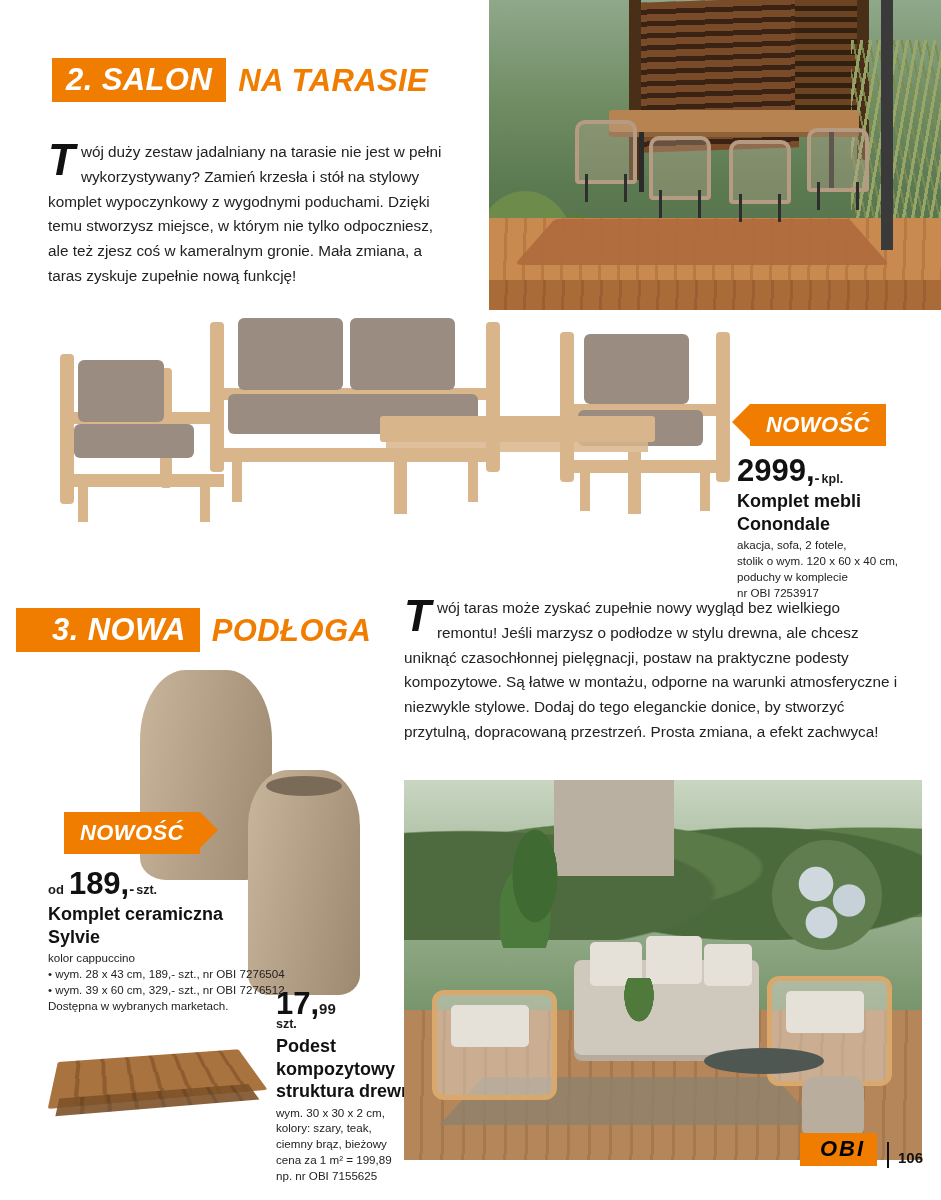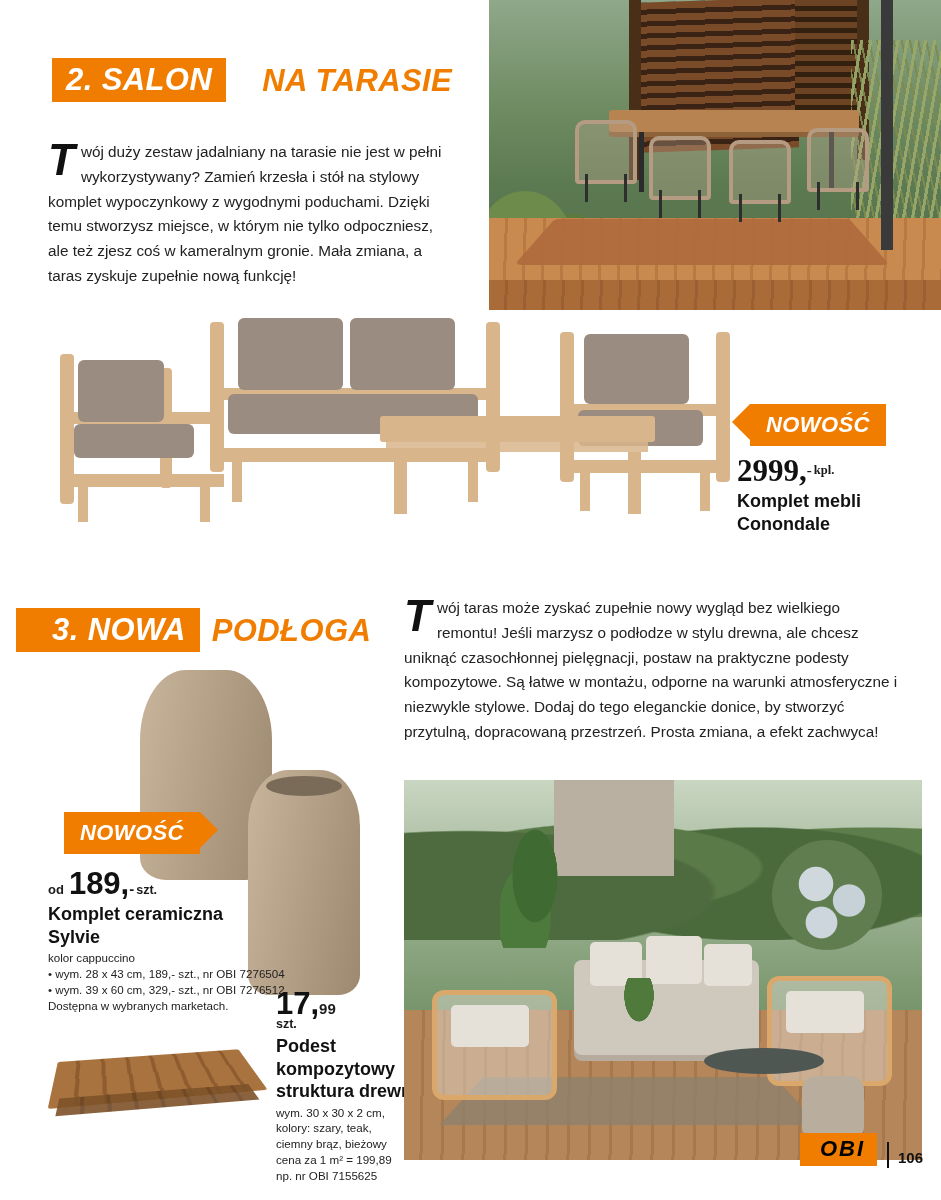--- a/index.html
+++ b/index.html
@@ -5,21 +5,21 @@
   html,body{margin:0;padding:0;}
   body{
     width:941px;height:1200px;position:relative;overflow:hidden;
     background:#ffffff;
     font-family:"Liberation Sans", sans-serif;
     color:#1a1a1a;
   }
   .page{position:absolute;inset:0;}
 
   
-  .sec2-head{position:absolute;left:52px;top:58px;display:flex;align-items:center;gap:24px;}
+  .sec2-head{position:absolute;left:52px;top:58px;display:flex;align-items:center;}
   .orange-box{
     background:#F07D00;color:#ffffff;font-weight:bold;font-style:italic;
     font-size:31px;letter-spacing:.4px;padding:6px 14px 7px 14px;line-height:1;
   }
   .head-rest{
     color:#F07D00;font-weight:bold;font-style:italic;font-size:31px;
     letter-spacing:.4px;padding-left:12px;line-height:1;
   }
 
   
@@ -217,26 +217,30 @@
       <div class="sofa-wood" style="position:absolute;right:14px;top:36px;width:13px;height:62px;"></div>
     </div>
   </div>
 
   <div class="badge" style="left:750px;top:404px;">
     <div class="badge-arrow-left"></div>
     <span>NOWOŚĆ</span>
   </div>
 
   <div class="block-conondale">
-    <div style="display:flex;align-items:center;font-family:Liberation Serif, serif;">
+    <div style="display:flex;align-items:flex-end;">
       <span class="price-big">2999,</span>
       <span class="price-sup">-</span>
       <span class="unit" style="margin-left:2px;">kpl.</span>
     </div>
     <div class="prod-title">Komplet mebli Conondale</div>
+    <div class="prod-desc" style="white-space:pre-line;">akacja, sofa, 2 fotele,
+stolik o wym. 120 x 60 x 40 cm,
+poduchy w komplecie
+nr OBI 7253917</div>
   </div>
 
   <div class="sec3-head">
     <div class="orange-box">3. NOWA</div>
     <div class="head-rest">PODŁOGA</div>
   </div>
 
   <div class="sec3-text">
     <span class="dropcap">T</span><span>wój taras może zyskać zupełnie nowy wygląd bez wielkiego remontu! Jeśli marzysz o podłodze w stylu drewna, ale chcesz uniknąć czasochłonnej pielęgnacji, postaw na prak­tyczne podesty kompozytowe. Są łatwe w montażu, odporne na warunki atmosferyczne i niezwykle stylowe. Dodaj do tego eleganckie donice, by stworzyć przytulną, dopracowaną prze­strzeń. Prosta zmiana, a efekt zachwyca!</span>
   </div>

